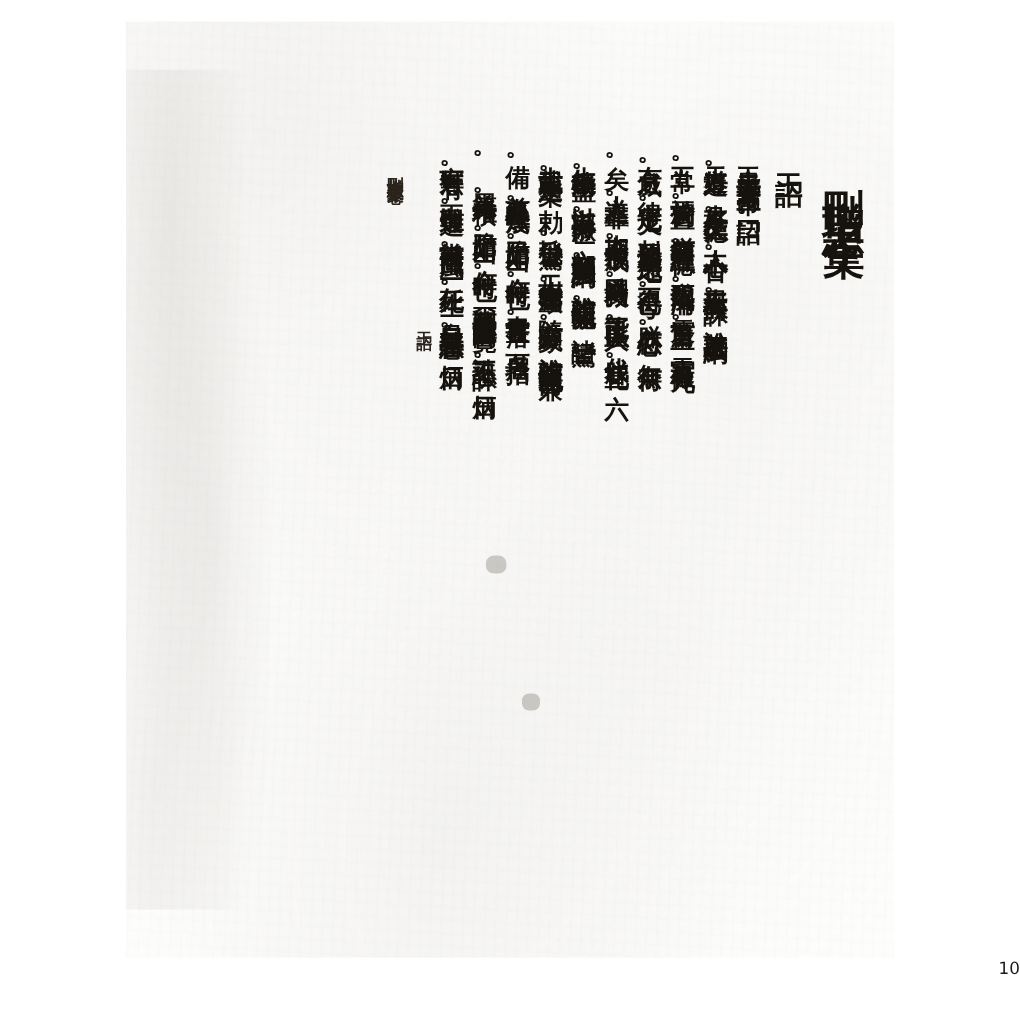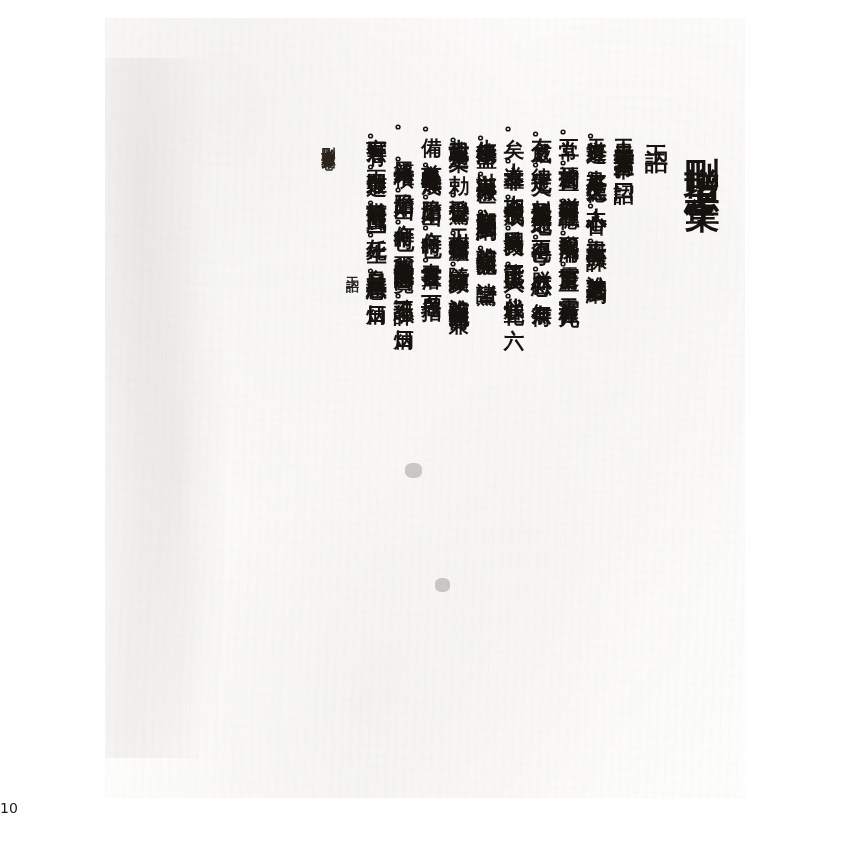--- a/index.html
+++ b/index.html
@@ -125,21 +125,21 @@
     padding-top: 178px;
     font-weight: 700;
     color: #2a241d;
   }
 
   
   #page-number {
     position: absolute;
     left: 0; right: 0;
     top: 800px;
-    text-align: left;
+    text-align: right;
     font-family: "DejaVu Sans", "Liberation Sans", sans-serif;
     font-size: 14px;
     color: #1a1a1a;
   }
 
   
   .smudge {
     position: absolute;
     background: rgba(120,114,104,.35);
     border-radius: 40%;

